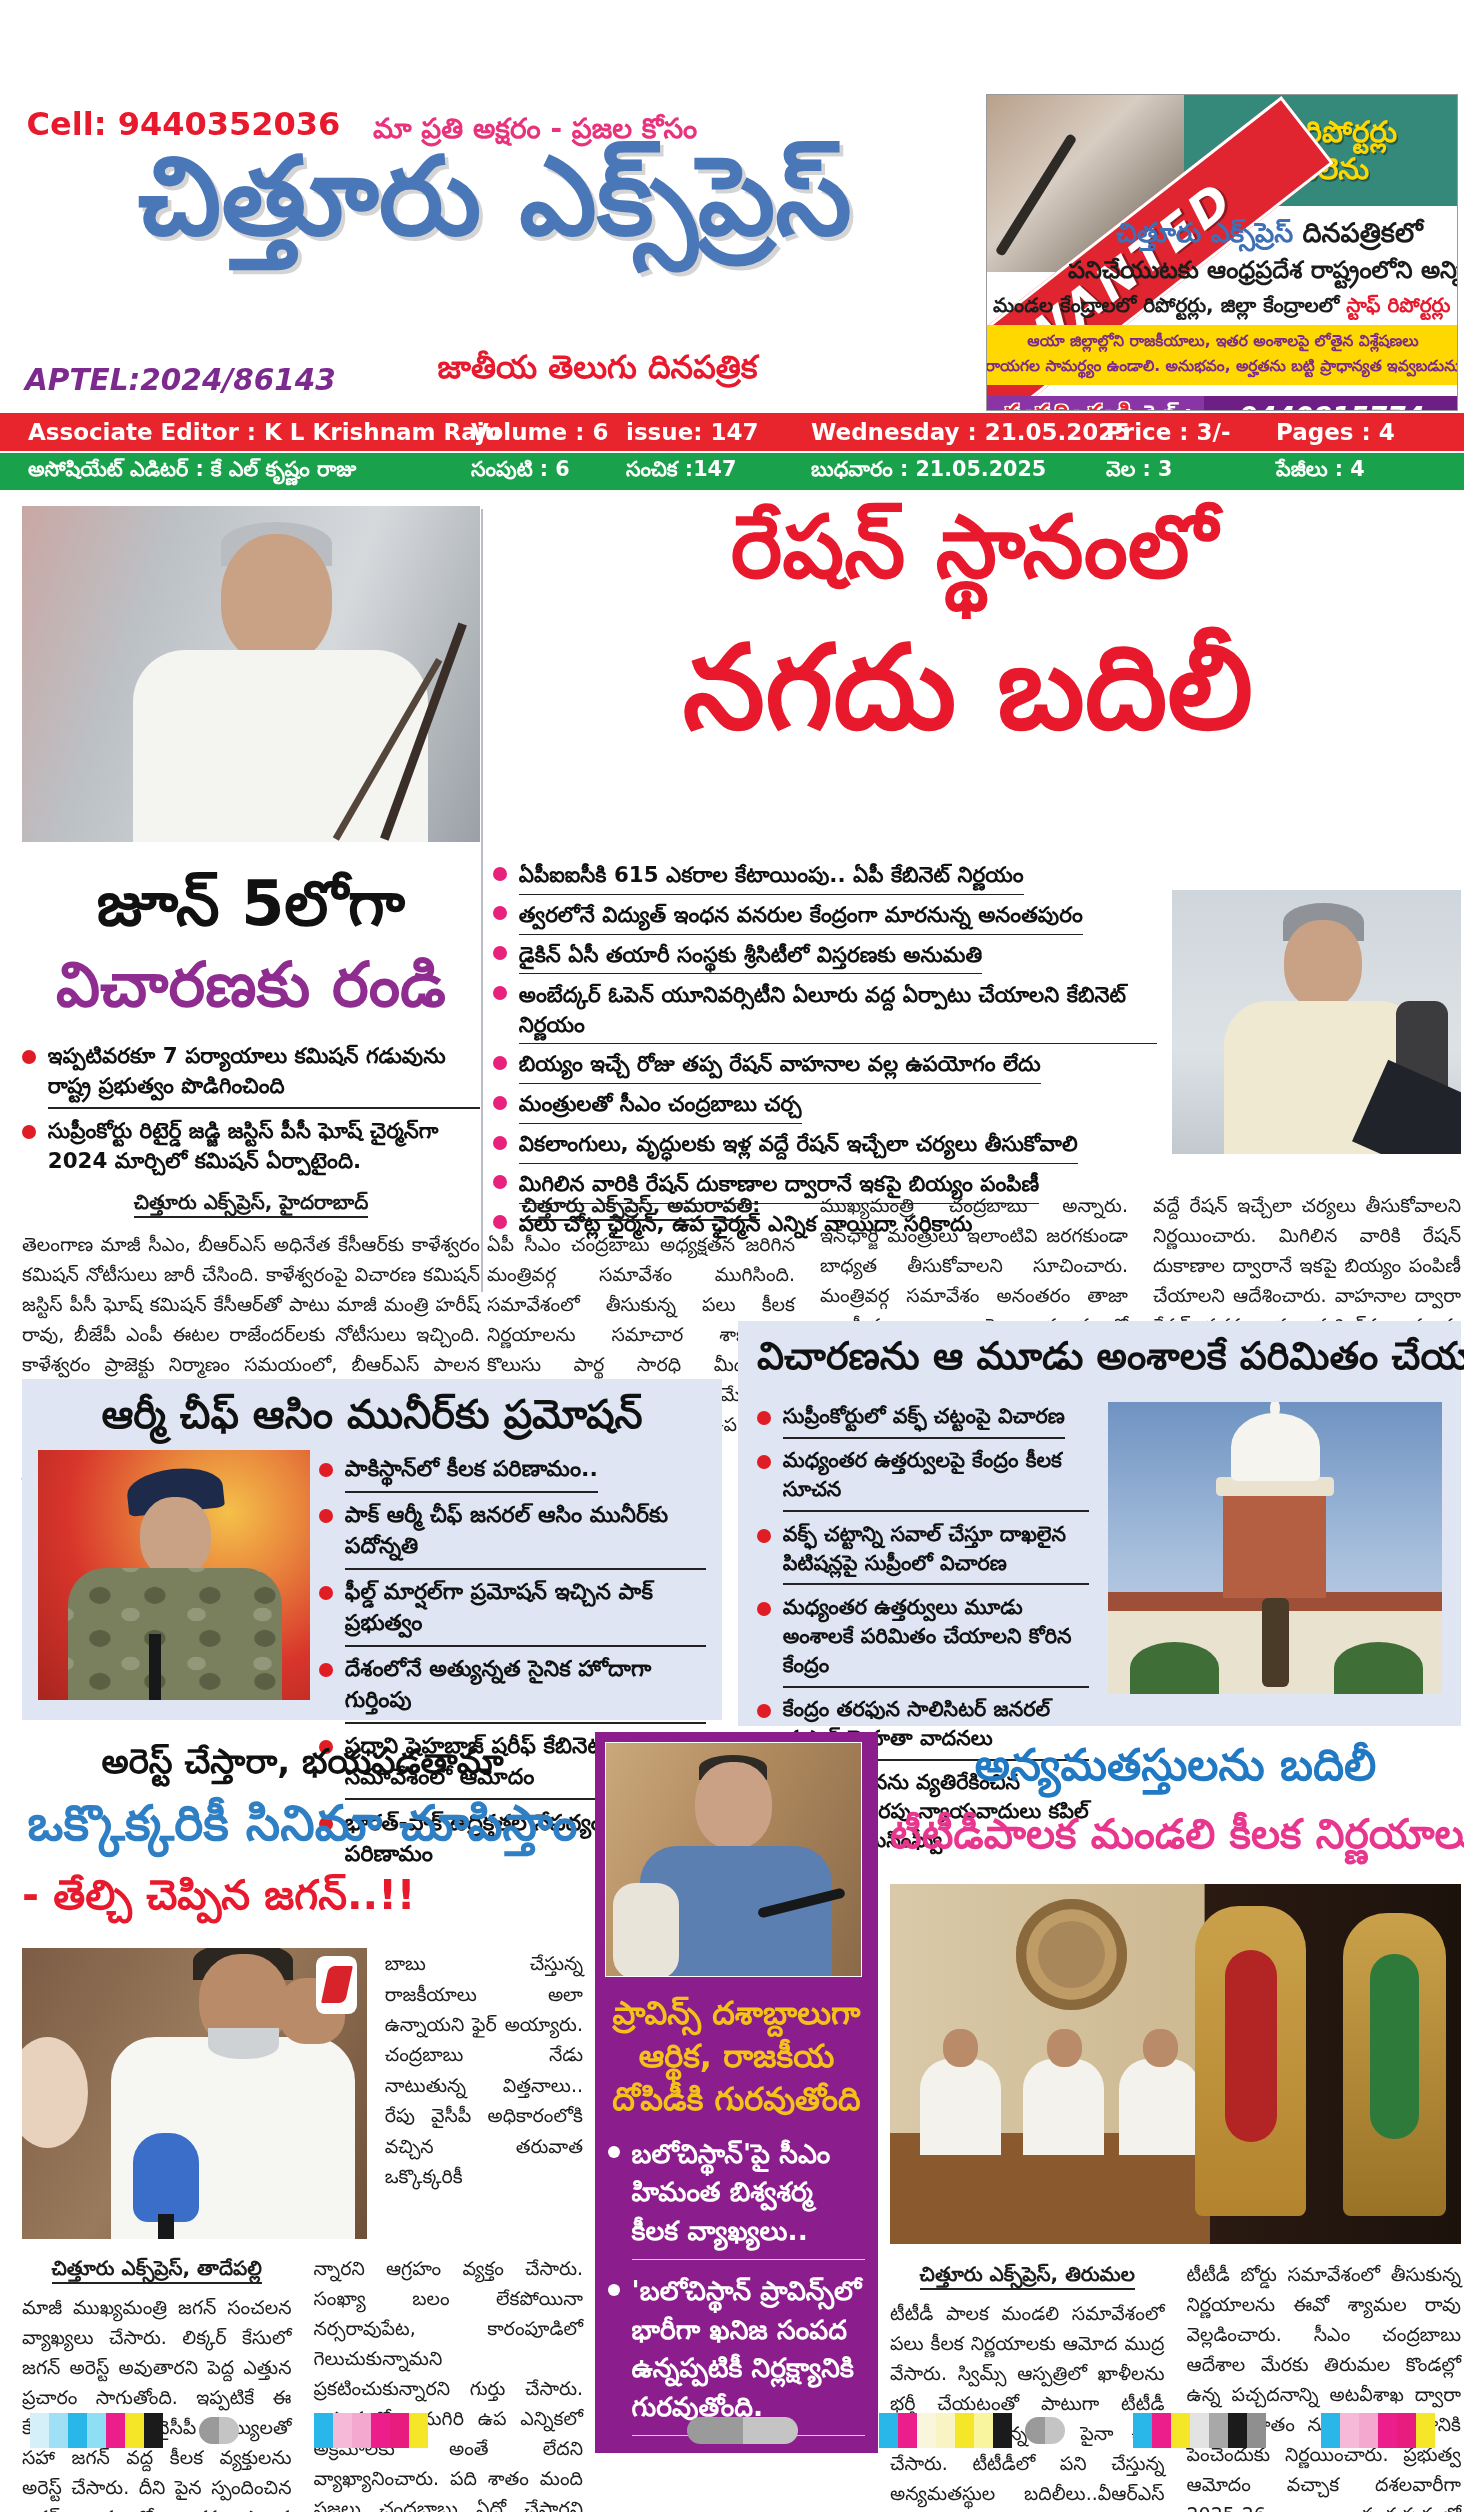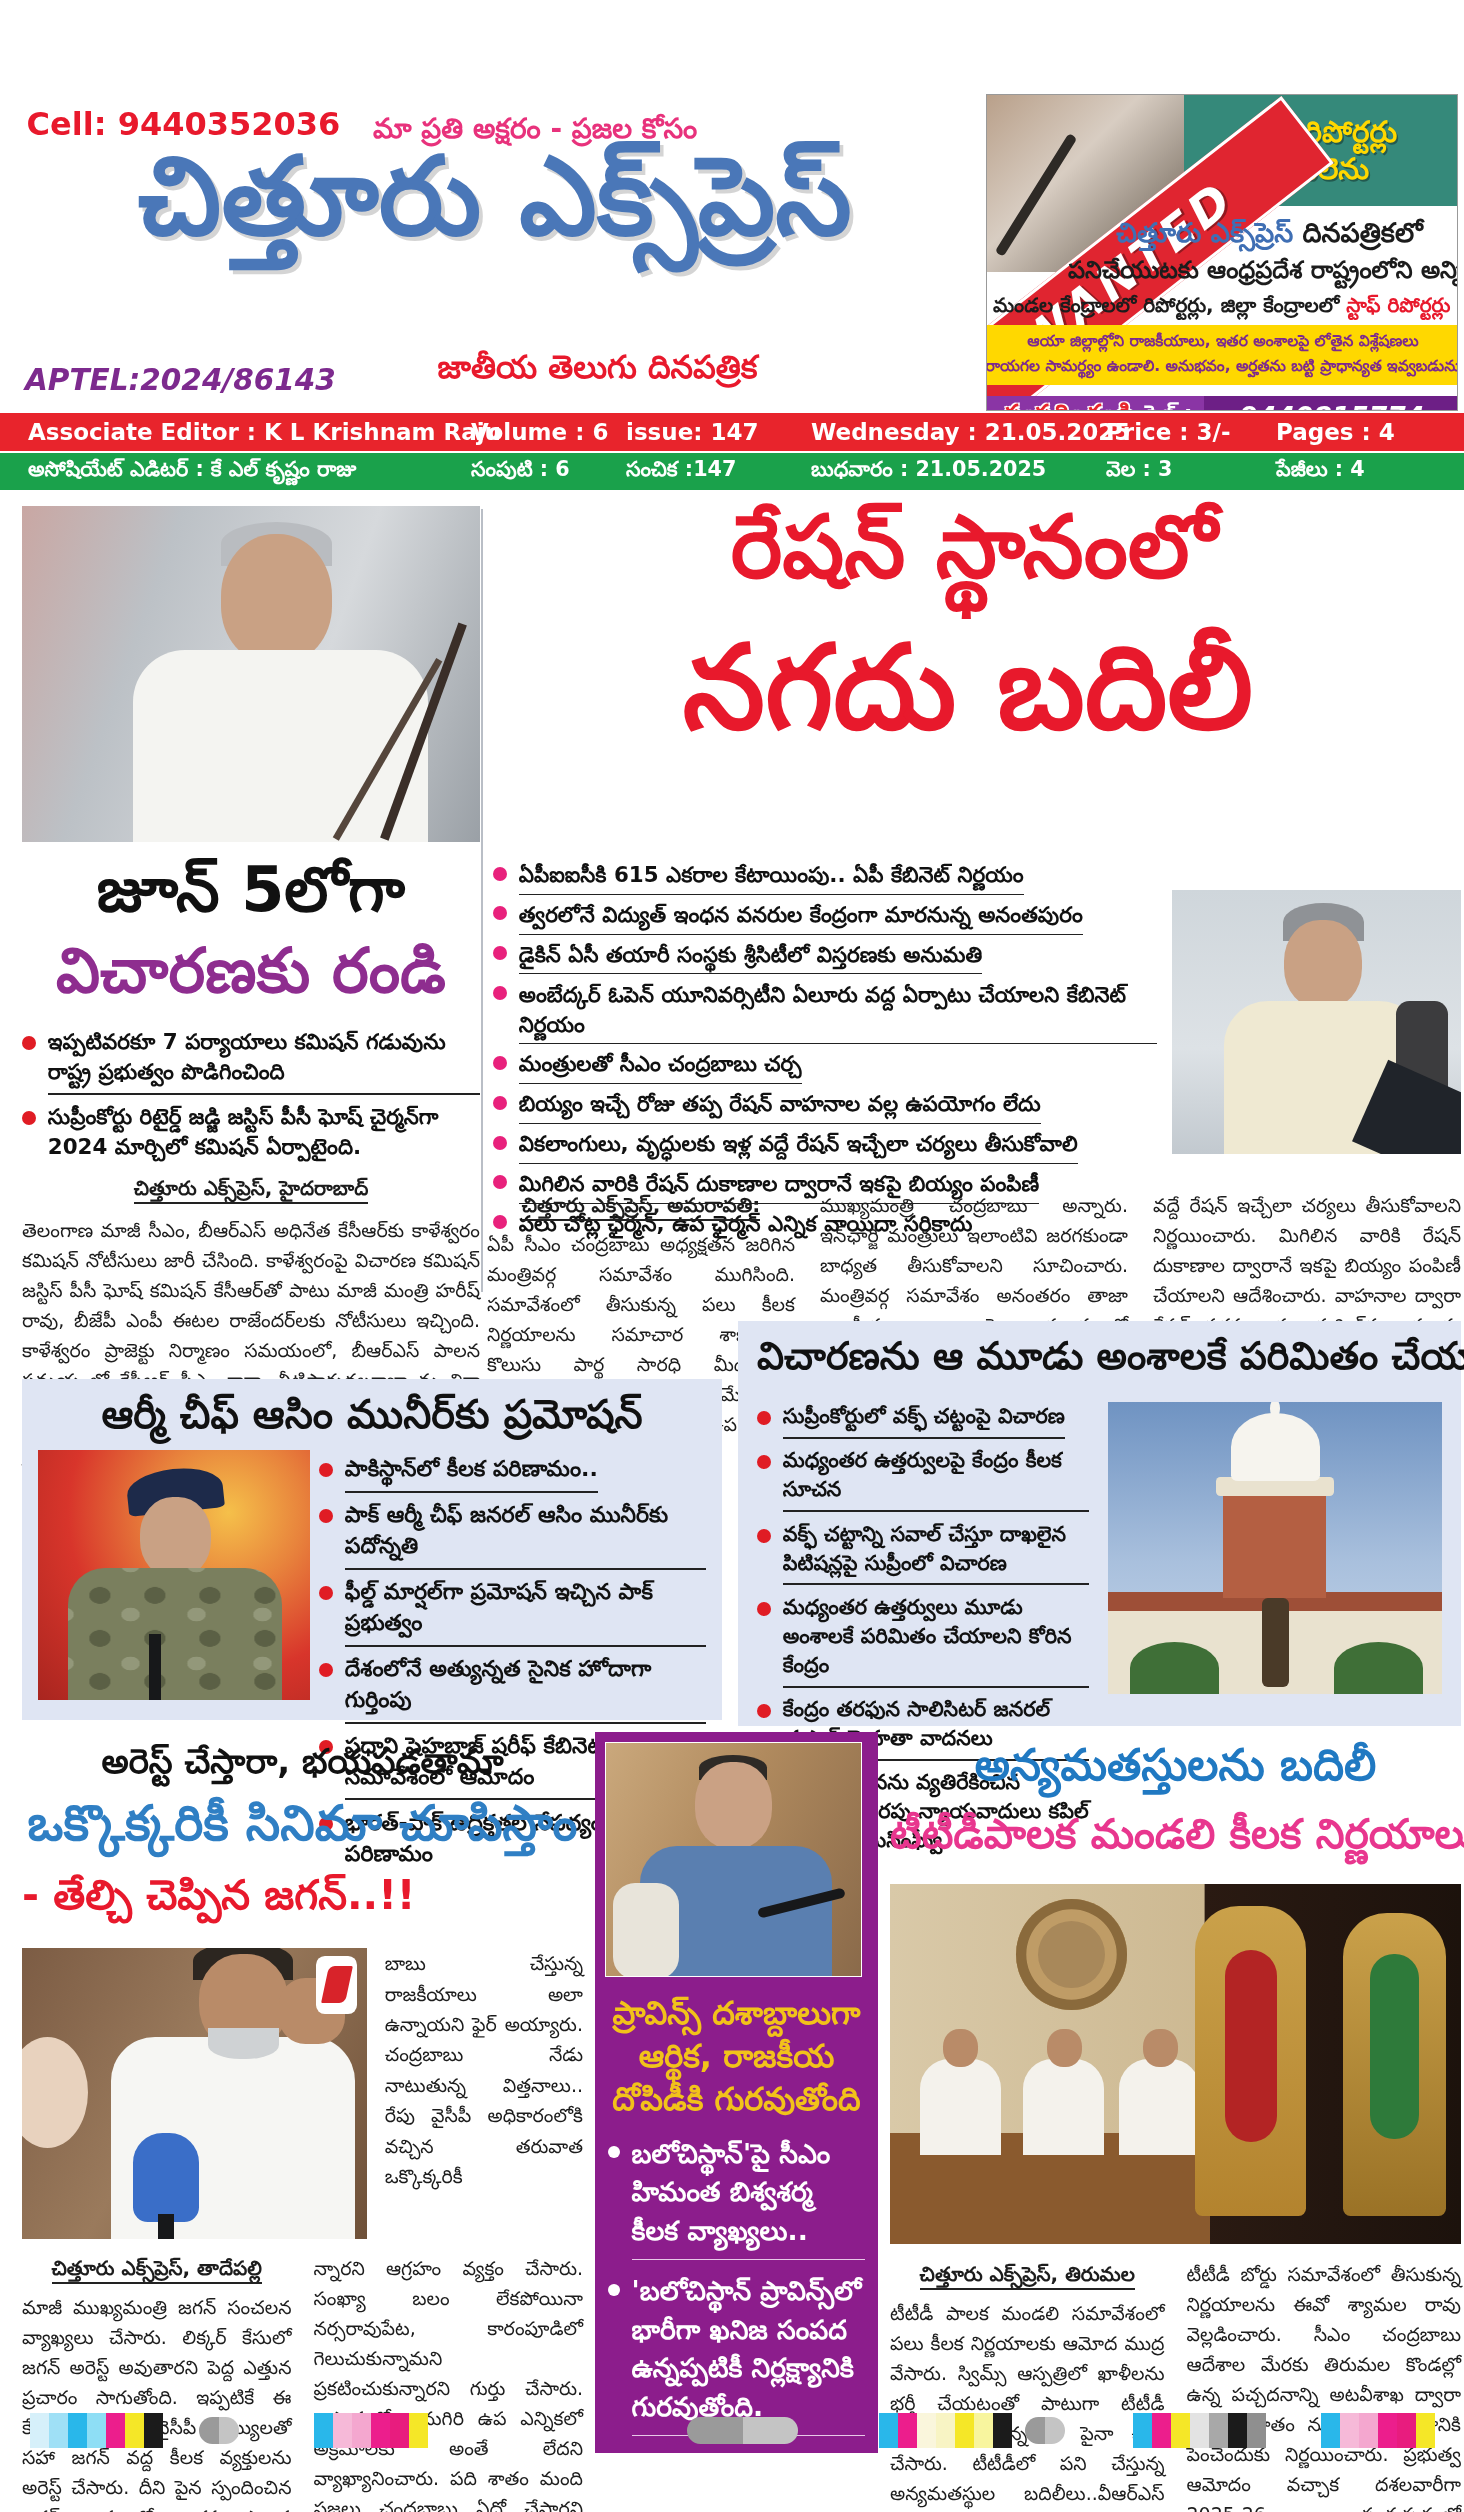--- a/index.html
+++ b/index.html
@@ -70,21 +70,21 @@
 
   
   .kcr-col{left:22px;top:506px;width:458px}
   .kcr-photo{position:relative;width:458px;height:336px;overflow:hidden;
              background:linear-gradient(110deg,#c9a7a3 0%,#bcc1c6 28%,#d6d9dc 62%,#9aa0a6 100%)}
   .kcr-head{position:absolute;left:199px;top:28px;width:111px;height:129px;background:#c9a184;border-radius:48% 48% 44% 44%}
   .kcr-hair{position:absolute;left:199px;top:16px;width:111px;height:44px;background:#b9bcc0;border-radius:50% 50% 0 0}
   .kcr-shirt{position:absolute;left:111px;top:144px;width:295px;height:192px;background:#f4f4f1;border-radius:52px 52px 0 0}
   .kcr-mic{position:absolute;right:52px;top:111px;width:8.9px;height:229px;background:#3a2e28;transform:rotate(20deg)}
   .kcr-mic2{position:absolute;right:89px;top:140px;width:7.4px;height:207px;background:#55463c;transform:rotate(30deg)}
-  .kcr-h1{margin-top:8px;text-align:center;font-size:62px;font-weight:800;color:#111;line-height:1.3;white-space:nowrap}
+  .kcr-h1{margin-top:22px;text-align:center;font-size:62px;font-weight:800;color:#111;line-height:1.3;white-space:nowrap}
   .kcr-h2{text-align:center;font-size:62px;font-weight:800;color:#8e2d8f;line-height:1.3;white-space:nowrap}
   .kcr-bullets{margin-top:16px}
   .kcr-bullets .btx{font-size:21.4px}
   .kcr-body{margin-top:10.3px}
 
   
   .lead-h1{left:487px;top:496px;width:974px;text-align:center;font-size:87px;font-weight:800;color:#e8192c;white-space:nowrap}
   .lead-h2{left:472px;top:619px;width:992px;text-align:center;font-size:117px;font-weight:800;color:#e8192c;white-space:nowrap}
   .lead-bullets{left:493px;top:860px;width:664px}
   .lead-bullets .dot{background:#e8217c;margin-top:6.6px}
@@ -294,25 +294,25 @@
       <div class="bul">
         <span class="dot"></span>
         <span class="btx">డైకిన్ ఏసీ తయారీ సంస్థకు శ్రీసిటీలో విస్తరణకు అనుమతి</span>
       </div>
       <div class="bul">
         <span class="dot"></span>
         <span class="btx">అంబేద్కర్ ఓపెన్ యూనివర్సిటీని ఏలూరు వద్ద ఏర్పాటు చేయాలని కేబినెట్ నిర్ణయం</span>
       </div>
       <div class="bul">
         <span class="dot"></span>
+        <span class="btx">బియ్యం ఇచ్చే రోజు తప్ప రేషన్ వాహనాల వల్ల ఉపయోగం లేదు</span>
+      </div>
+      <div class="bul">
+        <span class="dot"></span>
         <span class="btx">మంత్రులతో సీఎం చంద్రబాబు చర్చ</span>
-      </div>
-      <div class="bul">
-        <span class="dot"></span>
-        <span class="btx">బియ్యం ఇచ్చే రోజు తప్ప రేషన్ వాహనాల వల్ల ఉపయోగం లేదు</span>
       </div>
       <div class="bul">
         <span class="dot"></span>
         <span class="btx">వికలాంగులు, వృద్ధులకు ఇళ్ల వద్దే రేషన్ ఇచ్చేలా చర్యలు తీసుకోవాలి</span>
       </div>
       <div class="bul">
         <span class="dot"></span>
         <span class="btx">మిగిలిన వారికి రేషన్ దుకాణాల ద్వారానే ఇకపై బియ్యం పంపిణీ</span>
       </div>
       <div class="bul">

